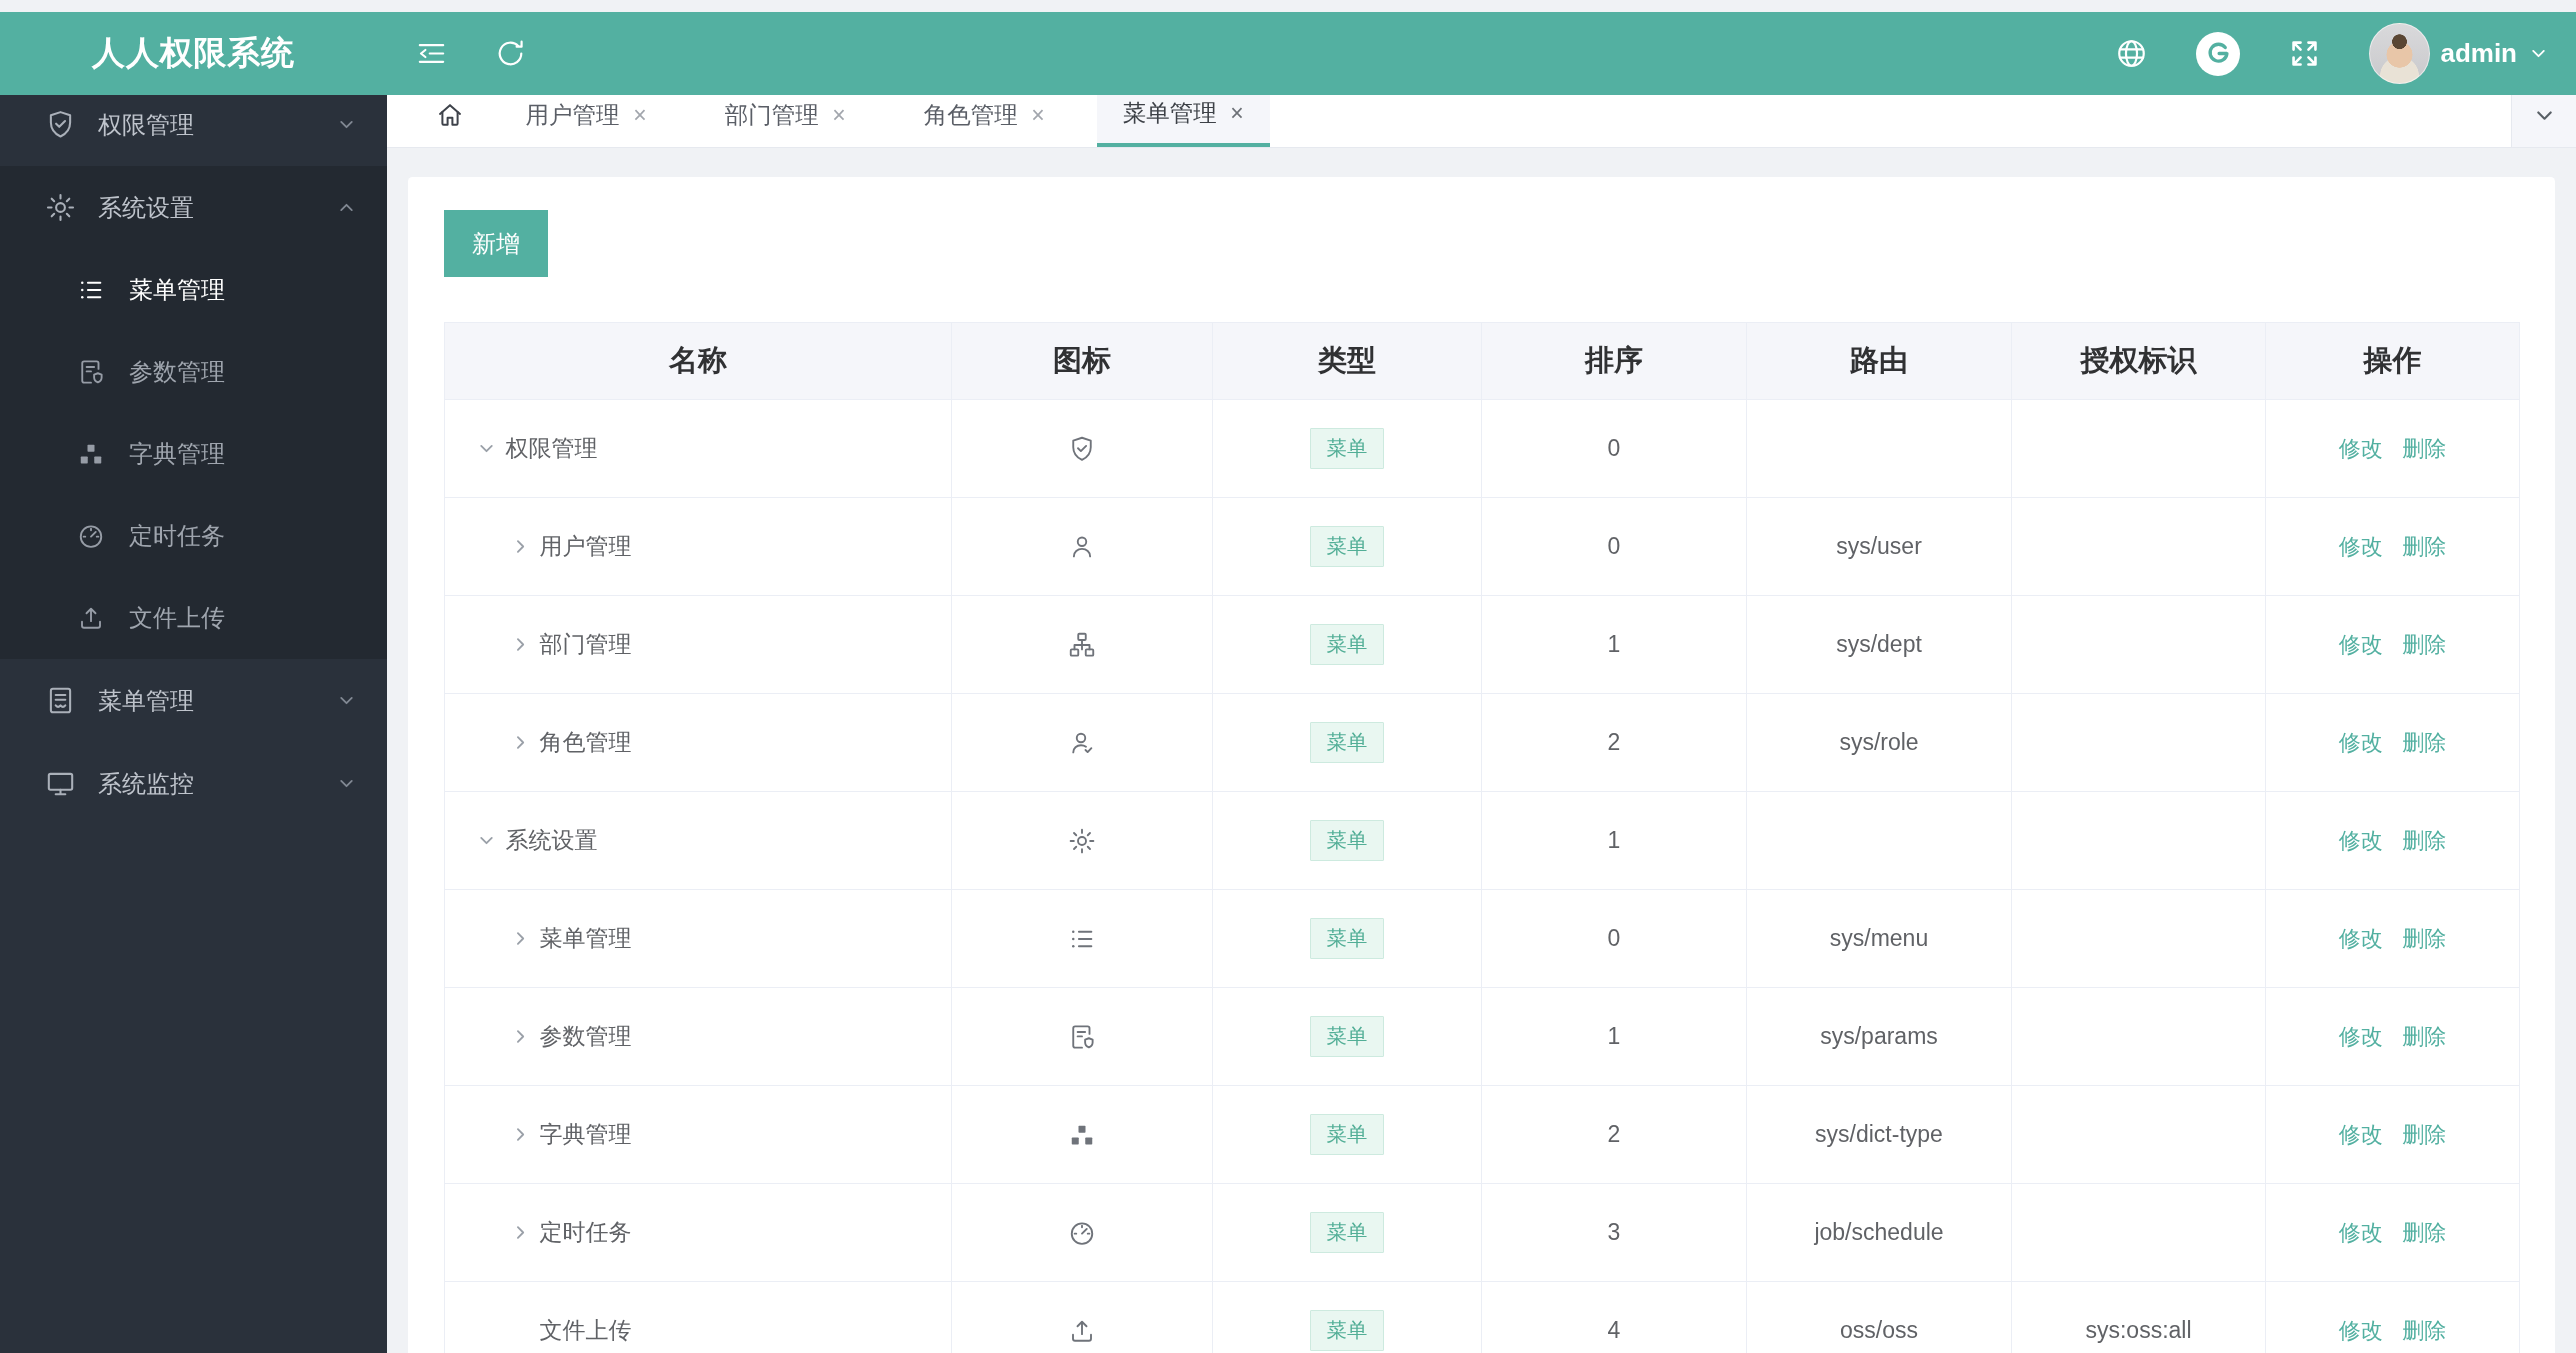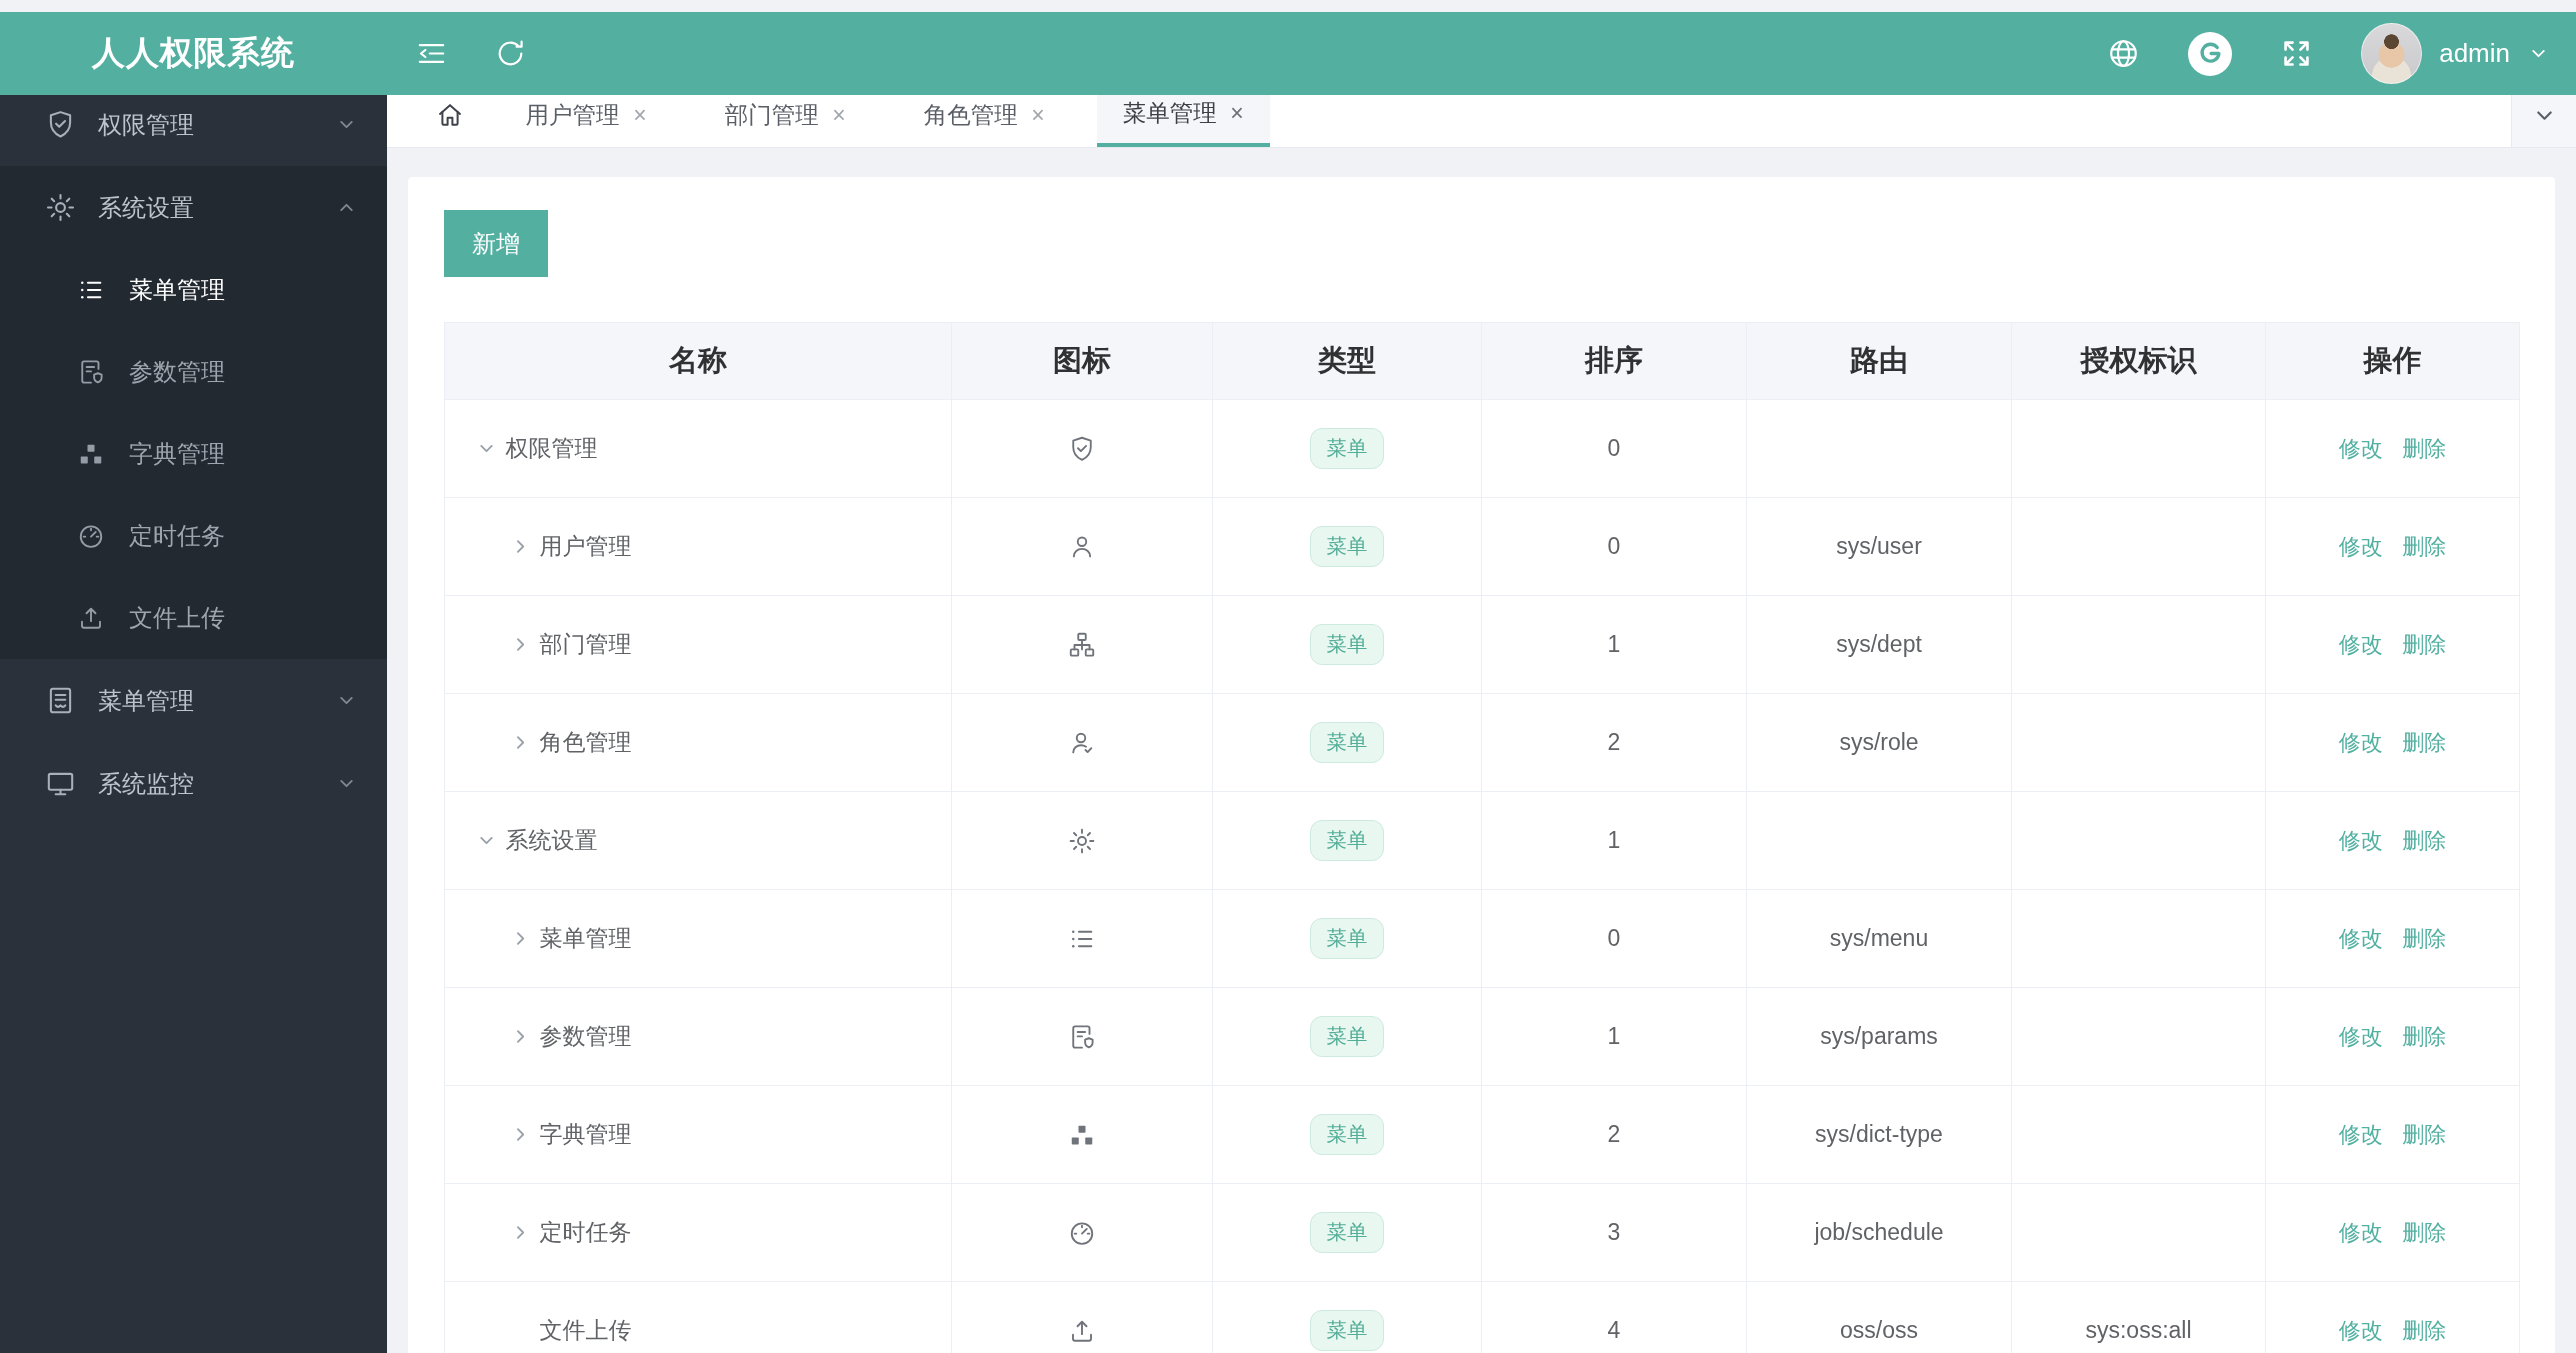--- a/index.html
+++ b/index.html
@@ -13,21 +13,21 @@
     background:var(--accent);display:flex;align-items:center;z-index:10;}
   .logo-zone{width:387px;display:flex;justify-content:center;align-items:center;flex:none;}
   .app-title{color:#fff;font-size:33px;font-weight:bold;letter-spacing:0.8px;}
   .hdr-icon{width:35px;height:35px;color:#fff;display:inline-flex;cursor:pointer;flex:none;}
   .hdr-left{display:flex;align-items:center;gap:44px;margin-left:27px;}
   .hdr-spacer{flex:1;}
   .hdr-right{display:flex;align-items:center;gap:47px;margin-right:26px;}
   .gitee-circle{width:44px;height:44px;background:#fff;border-radius:50%;
     display:flex;align-items:center;justify-content:center;color:var(--accent);cursor:pointer;flex:none;}
   .gitee-circle .ic{width:29px;height:29px;}
-  .user-chip{display:flex;align-items:center;gap:17px;cursor:pointer;}
+  .user-chip{display:flex;align-items:center;gap:10px;cursor:pointer;font-weight:bold;}
   .avatar{width:59px;height:59px;border-radius:50%;flex:none;border:1.5px solid rgba(255,255,255,.55);
     background:
       radial-gradient(circle at 50% 30%, #5a4633 0 14%, transparent 15%),
       radial-gradient(circle at 50% 52%, #e8c6a8 0 30%, transparent 31%),
       radial-gradient(circle at 50% 88%, #e9e2d6 0 32%, transparent 33%),
       linear-gradient(180deg,#d9d9db 0%,#c9c9cc 100%);}
   .user-name{color:#fff;font-size:26px;}
   .user-chip .ic{width:23px;height:23px;color:#fff;}
 
   
@@ -70,21 +70,21 @@
   .menu-table th,.menu-table td{border:0.8px solid var(--border);text-align:center;padding:0;}
   .menu-table th{height:76px;background:#f5f6fa;color:#303133;font-weight:bold;font-size:29px;}
   .menu-table td{height:97px;background:#fff;}
   .menu-table td.name-cell{text-align:left;}
   .name-inner{display:flex;align-items:center;padding-left:30px;}
   .name-inner.lvl1{padding-left:64px;}
   .tree-toggle{width:23px;height:23px;color:#9aa0a8;margin-right:7.6px;flex:none;cursor:pointer;}
   .tree-spacer{width:23px;margin-right:7.6px;flex:none;}
   .row-icon{width:30px;height:30px;color:#6f737a;display:inline-flex;vertical-align:middle;}
   .type-badge{display:inline-block;padding:6.8px 16px;font-size:20.4px;color:#52ae96;
-    background:#e9f7f1;border:0.8px solid #cdeadf;border-radius:12px;line-height:1.2;}
+    background:#e9f7f1;border:0.8px solid #cdeadf;border-radius:1px;line-height:1.2;}
   .op-link{color:var(--accent);cursor:pointer;margin:0 9.8px;font-size:22px;}
   .ic{display:inline-flex;}
   .ic svg{width:100%;height:100%;display:block;}
 </style>
 </head>
 <body>
 
 <header class="app-header">
   <div class="logo-zone">
     <span class="app-title">人人权限系统</span>

